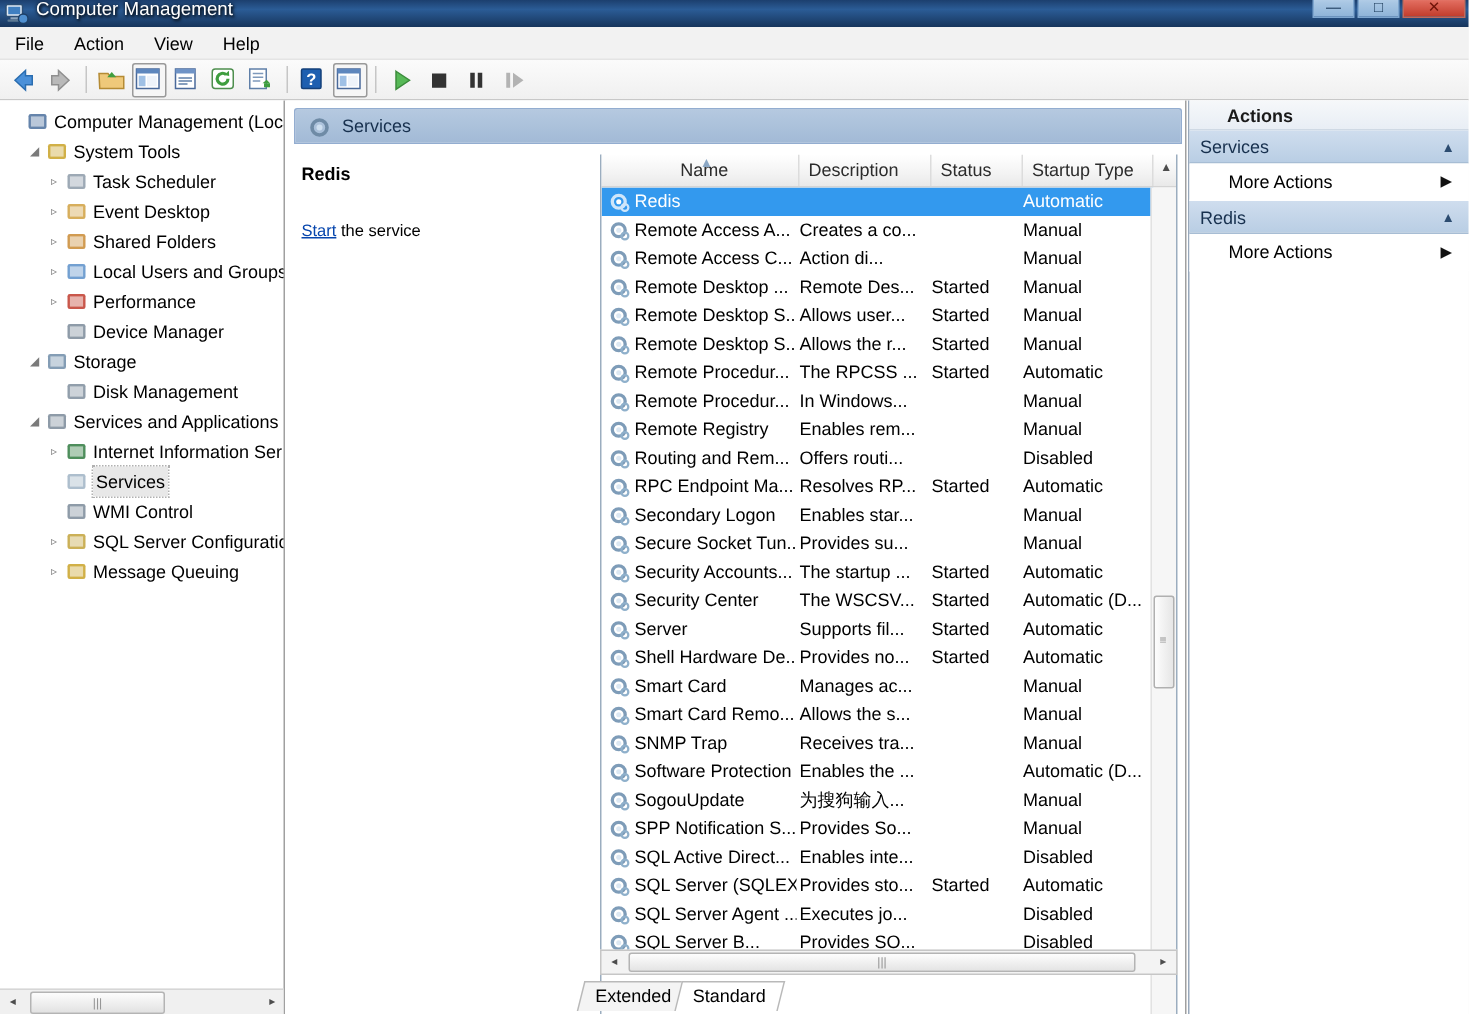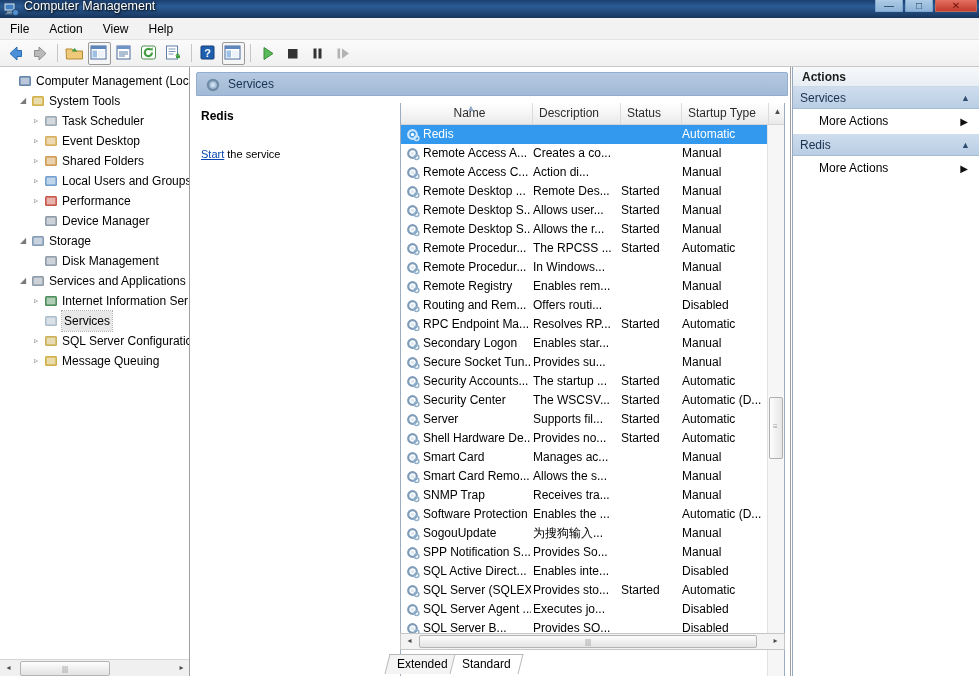--- a/index.html
+++ b/index.html
@@ -214,21 +214,21 @@
   }
   .tab span { display: inline-block; transform: skewX(14deg); }
   .tab.active { background: #ffffff; z-index: 3; }
 
   
   #actions {
     position: absolute; left: 792px; top: 0; width: 187px; height: 609px;
     background: #ffffff; border-left: 1px solid #98a8bb;
   }
   #actions .act-title {
-    height: 20px; line-height: 20px; padding-left: 9px;
+    height: 20px; line-height: 20px; padding-left: 25px;
     font-weight: bold; font-size: 12px; color: #1a1a1a;
     background: linear-gradient(to bottom,#f6f8fa,#e8eef5);
     border-bottom: 1px solid #cfd9e4;
   }
   .act-group {
     height: 22px; line-height: 22px; padding-left: 7px;
     font-size: 12px; color: #17304e; position: relative;
     background: linear-gradient(to bottom,#cfddee 0%, #b9cee4 100%);
     border-bottom: 1px solid #a7bdd4;
   }
@@ -470,20 +470,27 @@
           <span class="tlabel" style="left: 62px;">Internet Information Ser</span>
         </div>
         <div class="tnode selected">
           <span class="ticon" style="left: 43px;"><svg width="16" height="16" viewBox="0 0 16 16">
               <rect x="2" y="3" width="12" height="10" rx="1.5" fill="#9fb3c4" opacity="0.85"></rect>
               <rect x="3.6" y="4.6" width="8.8" height="6.8" fill="#ffffff" opacity="0.55"></rect>
             </svg></span>
           <span class="tlabel" style="left: 62px;">Services</span>
         </div>
         <div class="tnode">
+          <span class="ticon" style="left: 43px;"><svg width="16" height="16" viewBox="0 0 16 16">
+              <rect x="2" y="3" width="12" height="10" rx="1.5" fill="#7a8a99" opacity="0.85"></rect>
+              <rect x="3.6" y="4.6" width="8.8" height="6.8" fill="#ffffff" opacity="0.55"></rect>
+            </svg></span>
+          <span class="tlabel" style="left: 62px;">WMI Control</span>
+        </div>
+        <div class="tnode">
           <span class="exp" style="left: 30px;">▹</span>
           <span class="ticon" style="left: 43px;"><svg width="16" height="16" viewBox="0 0 16 16">
               <rect x="2" y="3" width="12" height="10" rx="1.5" fill="#c2a23a" opacity="0.85"></rect>
               <rect x="3.6" y="4.6" width="8.8" height="6.8" fill="#ffffff" opacity="0.55"></rect>
             </svg></span>
           <span class="tlabel" style="left: 62px;">SQL Server Configuratic</span>
         </div>
         <div class="tnode">
           <span class="exp" style="left: 30px;">▹</span>
           <span class="ticon" style="left: 43px;"><svg width="16" height="16" viewBox="0 0 16 16">

